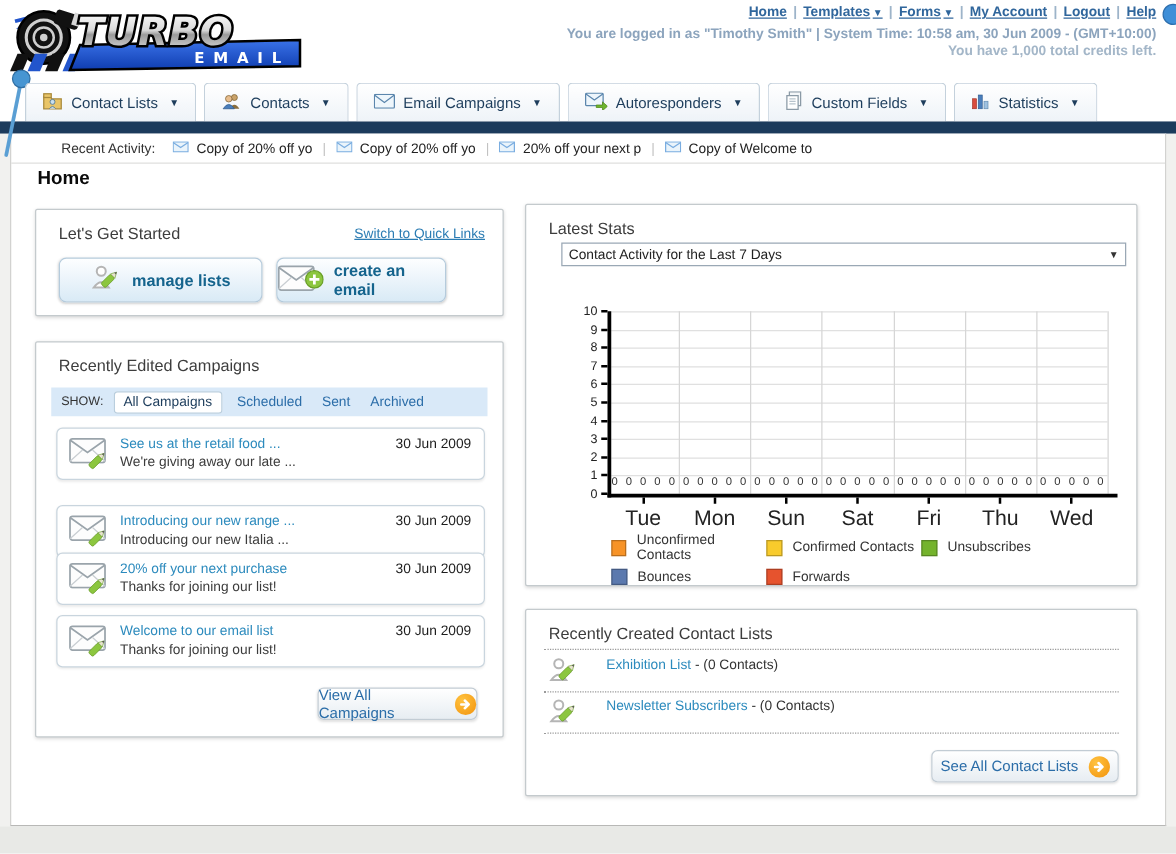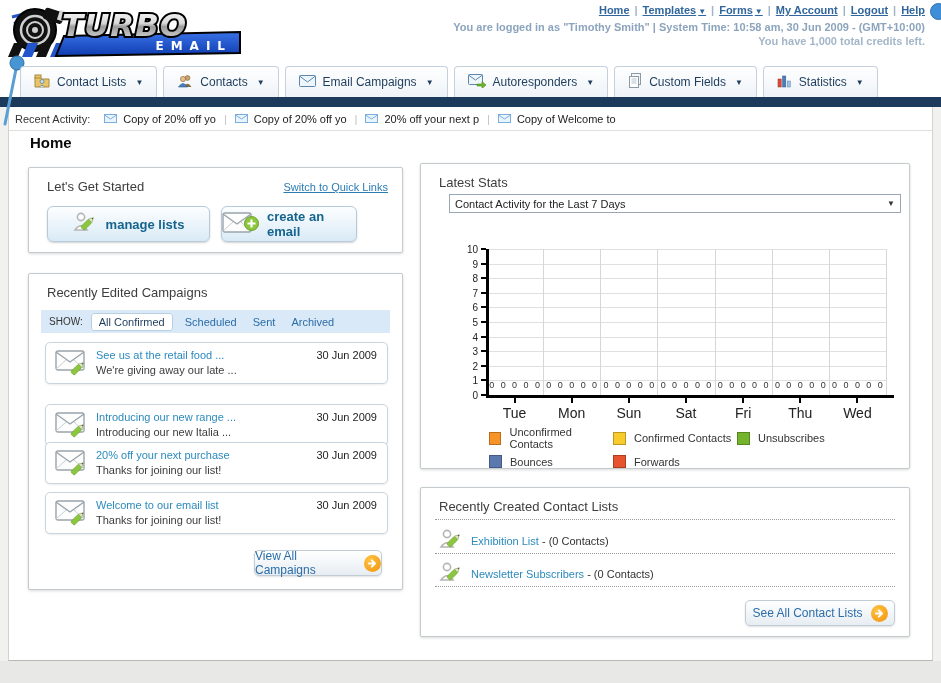--- a/index.html
+++ b/index.html
@@ -28,21 +28,21 @@
     border-radius:4px 4px 0 0; font-size:12px; color:#1d3d5c; cursor:pointer; white-space:nowrap; }
   .nav-tab .caret { font-size:8px; color:#1d3d5c; margin-left:2px; }
   .navy-bar { width:941px; height:10px; background:#1c3b5c; }
 
   
   .below { width:941px; height:554px; background:#f1f1ef; }
   .main-wrap { margin:0 8px; width:925px; height:554px; background:#fff;
     border-left:1px solid #d2d2d0; border-right:1px solid #d2d2d0; border-bottom:1px solid #b8b8b6; }
   .footer { width:941px; height:22px; background:#e8e9e6; }
 
-  .activity-bar { height:24px; display:flex; align-items:center; padding-left:6px;
+  .activity-bar { height:24px; display:flex; align-items:center; padding-left:40px;
     border-bottom:1px solid #e0e0de; font-size:11px; color:#333; }
   .activity-label { margin-right:14px; }
   .activity-items { display:flex; align-items:center; }
   .activity-item { display:flex; align-items:flex-start; gap:6px; cursor:pointer; color:#222;
     max-width:118px; overflow:hidden; white-space:nowrap; }
   .activity-sep { color:#c2c2c2; margin:0 8px; }
 
   .content { position:relative; height:529px; }
   .home-title { position:absolute; left:21px; top:3px; font-size:15px; font-weight:bold; color:#0a0a0a; }
 
@@ -89,31 +89,31 @@
   .select-box .sel-caret { position:absolute; right:5px; font-size:8px; color:#333; }
   .chart, .chart div { position:absolute; }
   .hgrid { background:#e0e0e0; height:1px; }
   .vgrid { background:#d6d6d6; width:1px; }
   .axis-y { background:#000; width:3px; }
   .axis-x { background:#000; height:3px; }
   .ylabel { width:18px; text-align:right; font-size:10px; color:#222; }
   .ytick { background:#000; width:5px; height:2px; }
   .zero { width:12px; text-align:center; font-size:9px; color:#333; }
   .xtick { background:#000; width:2px; height:5px; }
-  .xday { width:40px; text-align:center; font-size:14px; color:#222; }
+  .xday { width:40px; text-align:center; font-size:17px; color:#222; }
   .legend { position:absolute; left:68px; top:262px; display:grid;
     grid-template-columns:124px 124px 130px; row-gap:5px; }
   .legend-item { display:flex; align-items:center; gap:8px; font-size:11px; color:#333; }
   .swatch { width:13px; height:13px; border:1px solid rgba(0,0,0,.25); }
 
   
   .p-lists { left:411px; top:356px; width:490px; height:150px; }
   .dotted { position:absolute; left:14px; right:14px; border-top:1px dotted #9a9a9a; }
-  .list-item { position:absolute; left:18px; height:30px; display:flex; align-items:center;
-    gap:8px; font-size:11px; color:#333; }
+  .list-item { position:absolute; left:18px; height:30px; display:flex; align-items:flex-start;
+    gap:22px; font-size:11px; color:#333; }
   .list-item a { color:#2b8abd; text-decoration:none; cursor:pointer; }
   .see-all { right:14px; top:112px; width:150px; }
 
   .arrow-circle { width:17px; height:17px; border-radius:50%;
     background:radial-gradient(circle at 35% 30%, #ffc23f, #f2930d); position:relative; flex:0 0 auto; }
   .arrow-circle svg { position:absolute; left:3px; top:3px; }
 </style>
 </head>
 <body>
 
@@ -301,21 +301,21 @@
                       </svg></span></span></span>
                 <span>create an email</span>
               </div>
             </div>
         </div>
 
         <div class="panel p-campaigns">
           <div class="panel-title">Recently Edited Campaigns</div>
           <div class="show-bar">
             <span class="show-label">SHOW:</span>
-            <span id="filters"><a class="filter active">All Confirmed</a><a class="filter">Scheduled</a><a class="filter">Sent</a><a class="filter">Archived</a></span>
+            <span id="filters"><a class="filter active">All Campaigns</a><a class="filter">Scheduled</a><a class="filter">Sent</a><a class="filter">Archived</a></span>
           </div>
           <div id="camp-list">
               <div class="camp-card" style="top: 68px;">
                 <span class="camp-icon"><span style="position:relative;display:inline-block;width:34px;height:28px"><span style="position:absolute;left:0;top:0"><svg width="30" height="21" viewBox="0 0 30 21">
                         <rect x="1" y="1" width="28" height="19" rx="2" fill="#fdfdfd" stroke="#9aa4ab" stroke-width="1.4"></rect>
                         <path d="M1 2 L15 12 L29 2" fill="none" stroke="#9aa4ab" stroke-width="1.4"></path>
                         <path d="M1 19 L11 10 M29 19 L19 10" fill="none" stroke="#c9ced2"></path>
                       </svg></span><span style="position:absolute;left:14px;top:9px"><svg width="18" height="18" viewBox="0 0 18 18">
                         <g transform="rotate(-45 9 9)">
                           <rect x="1" y="6.5" width="11" height="5" rx="1.5" fill="#8CC63F" stroke="#6a9e2a" stroke-width=".6"></rect>

